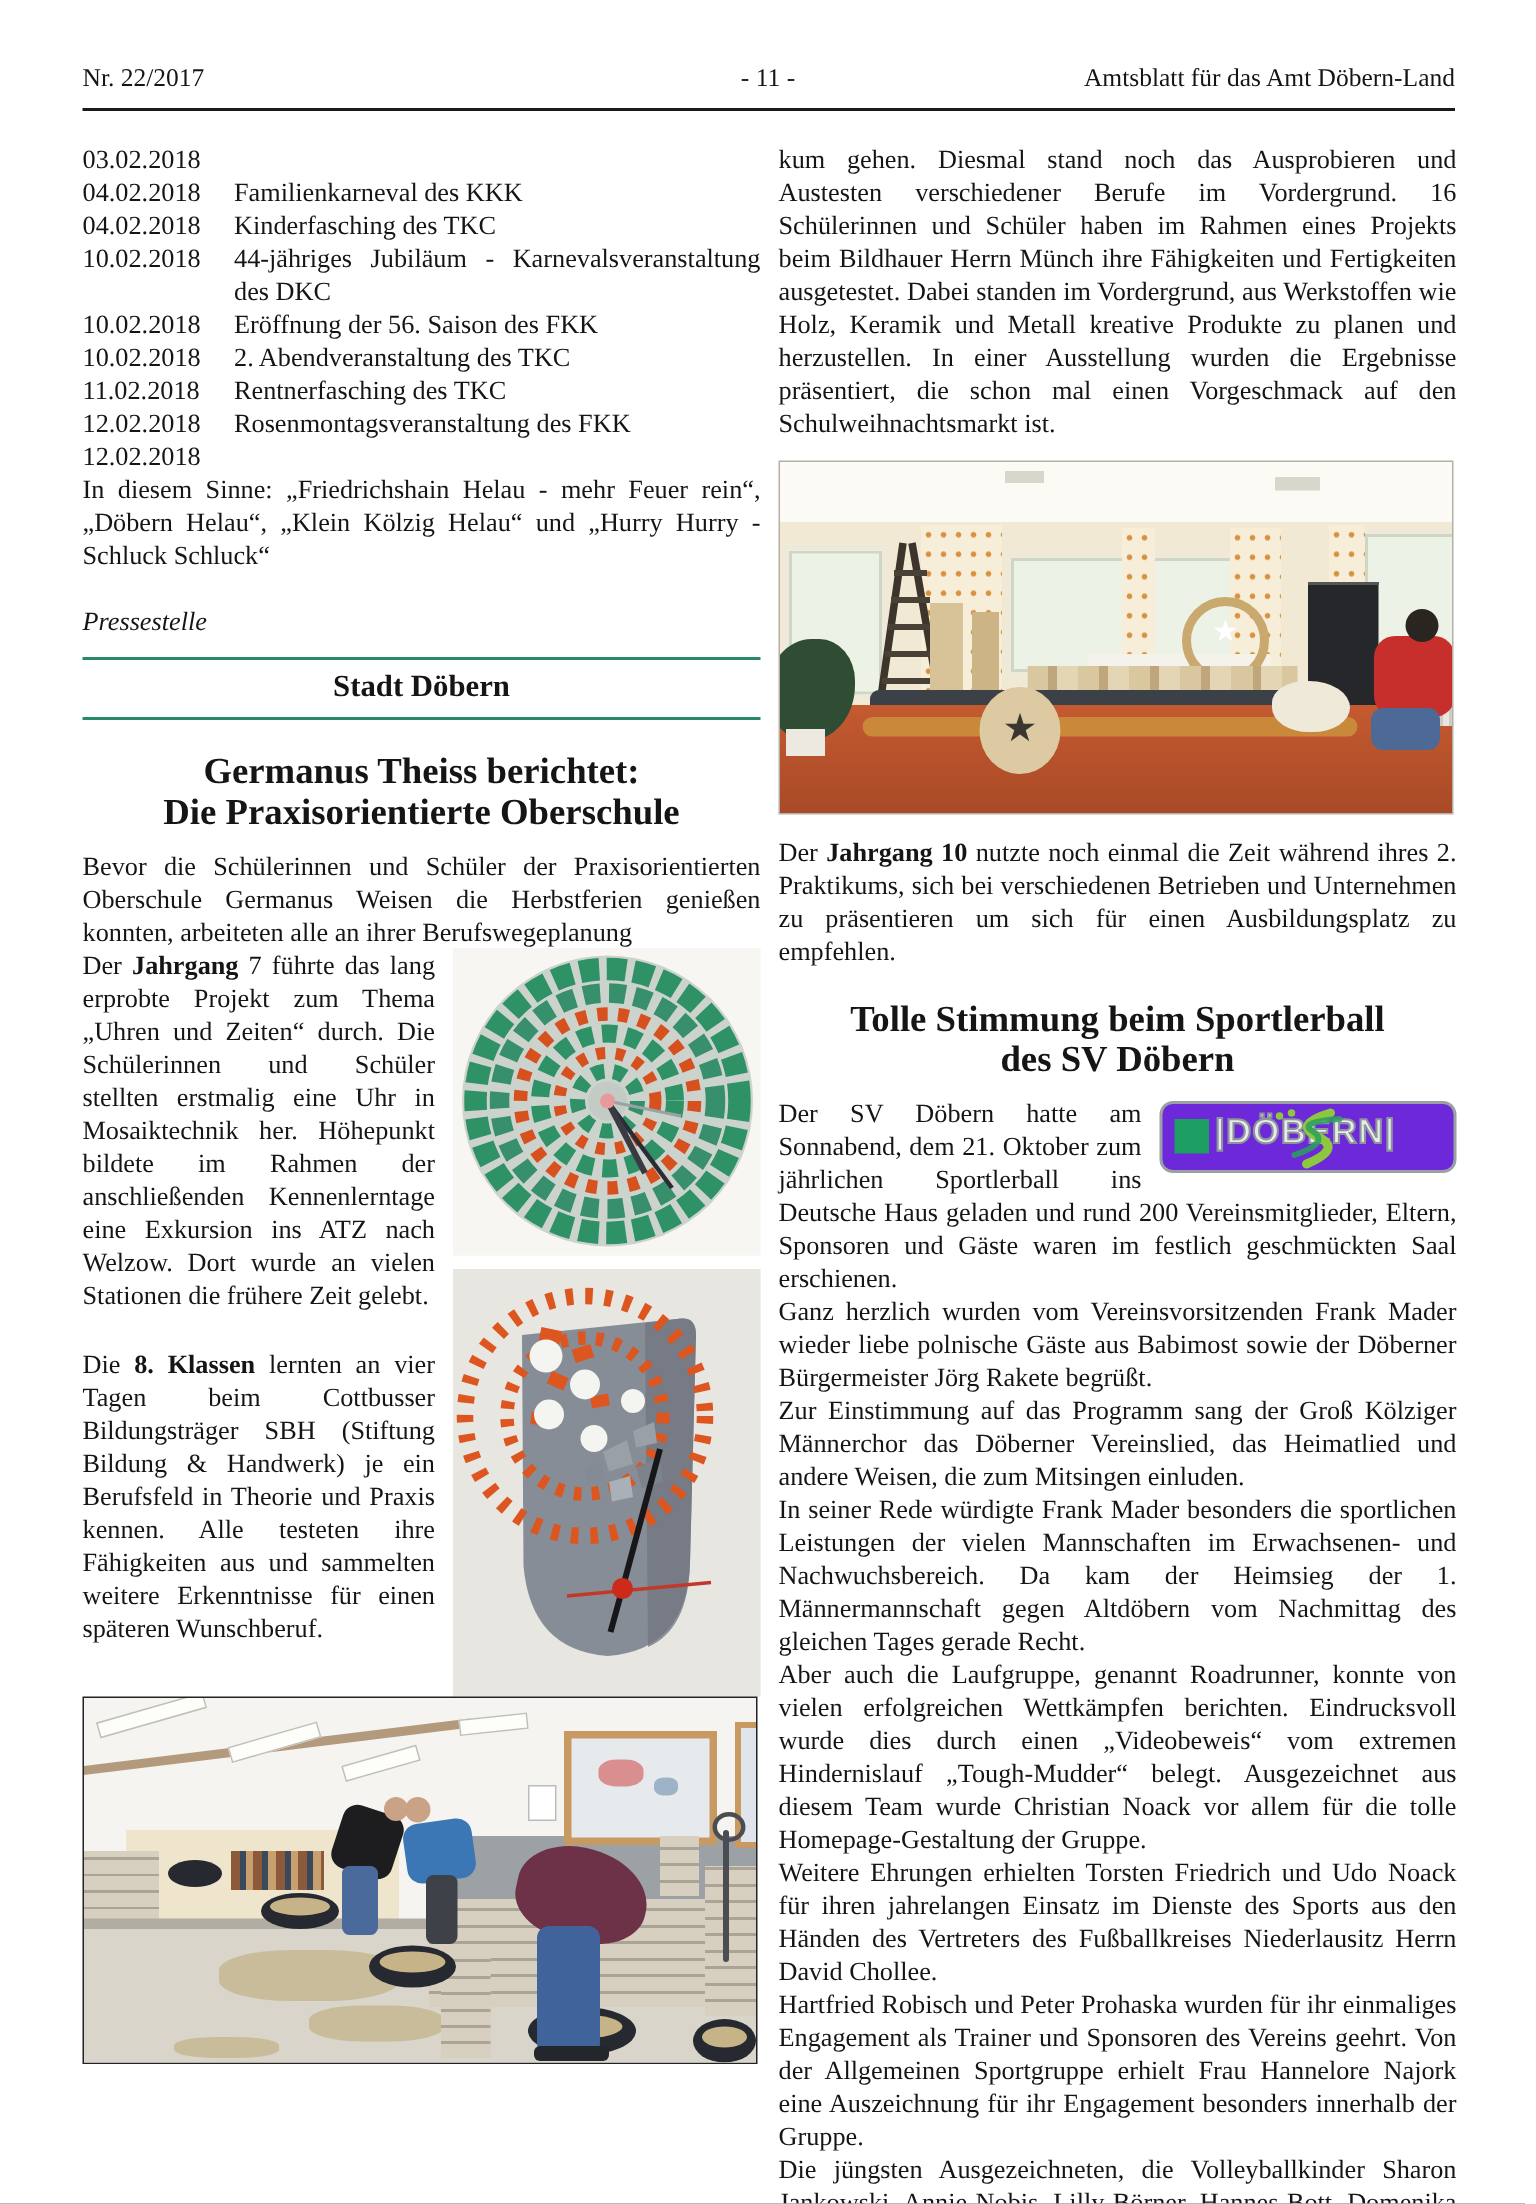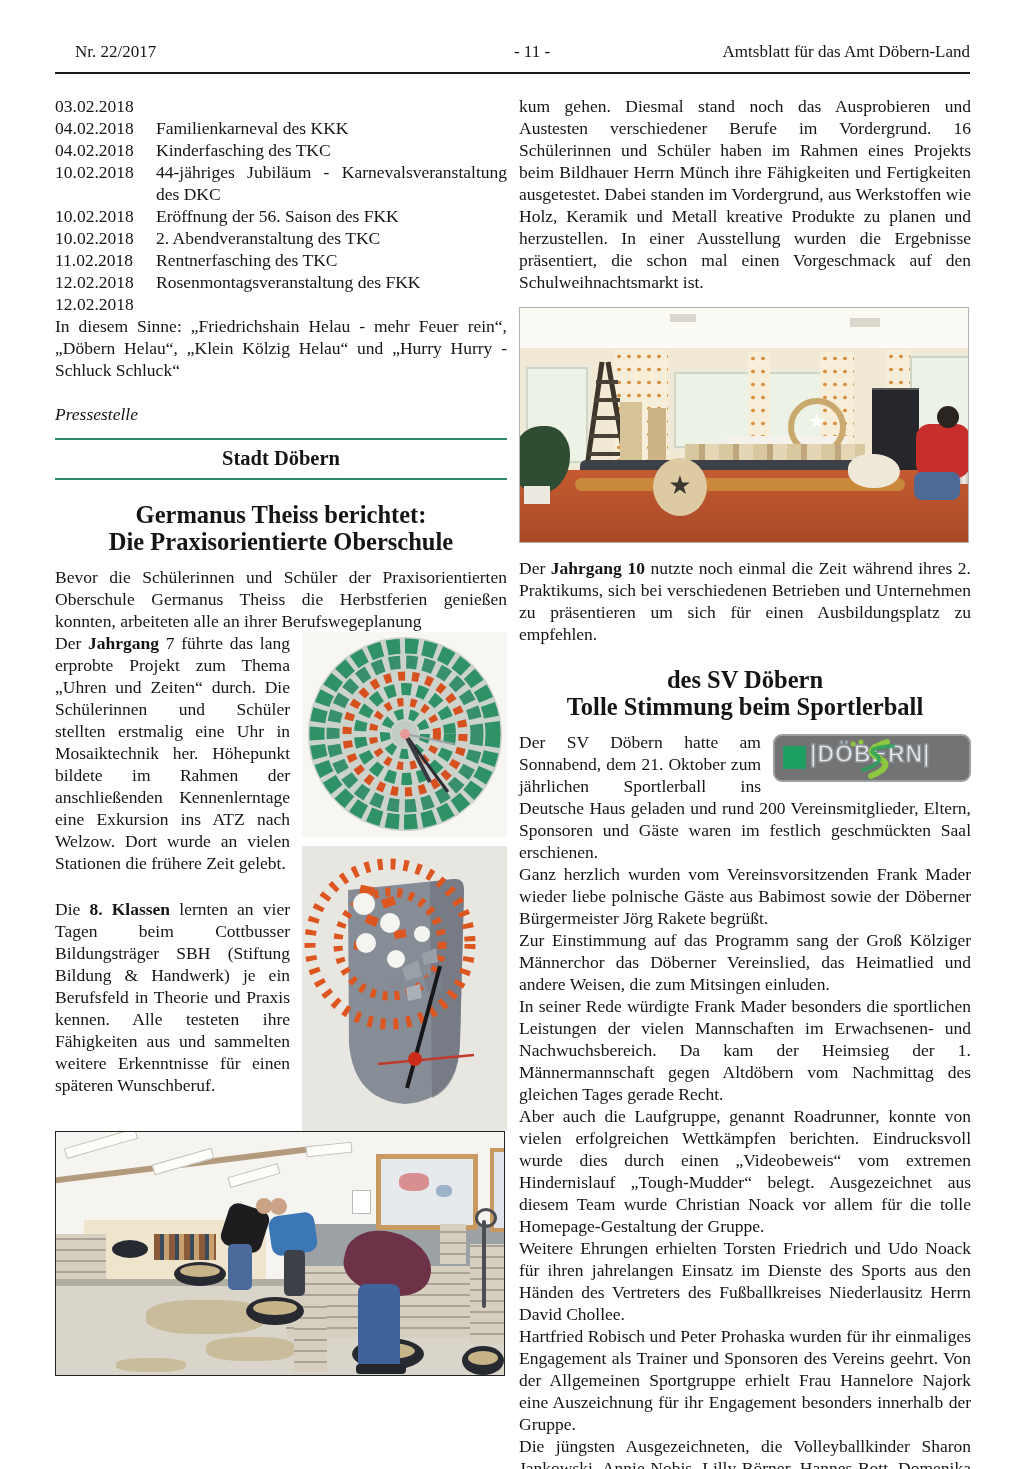--- a/index.html
+++ b/index.html
@@ -1,19 +1,19 @@
 <!DOCTYPE html>
 <html><head>
 <meta charset="utf-8">
 <style>
   html,body{margin:0;padding:0;background:#888;}
   .page{position:relative;width:1024px;height:1469px;background:#ffffff;
         font-family:"Liberation Serif",serif;color:#151515;overflow:hidden;margin:0 auto;}
   
-  .hdr{position:absolute;top:42px;font-size:17px;white-space:nowrap;margin-left:20px;}
+  .hdr{position:absolute;top:42px;font-size:17px;white-space:nowrap;}
   .hdr-l{left:55px;}
   .hdr-c{left:0;width:100%;text-align:center;}
   .hdr-r{right:54px;}
   .hrule{position:absolute;left:55px;top:72px;width:915px;height:2px;background:#1b1b1b;}
   
   .col{position:absolute;top:95px;width:452px;font-size:17.5px;line-height:22px;}
   .col-left{left:55px;}
   .col-right{left:519px;}
   p{margin:0;}
   .just{text-align:justify;}
@@ -30,21 +30,21 @@
   .ph{position:relative;overflow:hidden;}
   .mos1{height:205px;background:#f7f6f2;margin-bottom:9px;}
   .mos2{height:285px;background:#e9e7e2;}
   .gap8{height:24px;}
   .wphoto{clear:both;margin-top:12px;width:448px;height:243px;border:1px solid #222;}
   .caption{margin-top:9px;}
   .exh{margin:14px 0 0;width:448px;height:234px;border:1px solid #b5b0a8;}
   .mt14{margin-top:14px;}
   
   .logo{float:right;width:194px;height:44px;margin:3px 0 6px 12px;position:relative;
-        border:2px solid #9aa0a4;border-radius:9px;background:#737373;overflow:hidden;}
+        border:2px solid #9aa0a4;border-radius:9px;background:#6d28d9;overflow:hidden;}
   .logo-sq{position:absolute;left:8px;top:10px;width:23px;height:23px;background:#1d9e63;}
   .logo-txt{position:absolute;left:35px;top:7px;font-family:"Liberation Sans",sans-serif;
         font-weight:bold;font-size:23px;letter-spacing:1px;color:#e8ebec;
         -webkit-text-stroke:1.4px #8e959a;white-space:nowrap;}
   .logo-sw{position:absolute;left:0;top:0;}
   
   .abs{position:absolute;}
   .exh .ceil{left:0;top:0;width:448px;height:40px;background:#fbfaf4;}
   .exh .wall{left:0;top:40px;width:448px;height:140px;background:#f2e9d4;}
   .exh .floor{left:0;top:162px;width:448px;height:72px;background:linear-gradient(#c45a30,#a84a27);}
@@ -154,21 +154,21 @@
     <p class="just">In diesem Sinne: „Friedrichshain Helau - mehr Feuer rein“, „Döbern Helau“, „Klein Kölzig Helau“ und „Hurry Hurry - Schluck Schluck“</p>
     <p class="press">Pressestelle</p>
 
     <div class="secbox">Stadt Döbern</div>
 
     <div class="art-title">
       <div>Germanus Theiss berichtet:</div>
       <div>Die Praxisorientierte Oberschule</div>
     </div>
 
-    <p class="just">Bevor die Schülerinnen und Schüler der Praxisorientierten Oberschule Germanus Theiss die Herbstferien genießen konnten, arbeiteten alle an ihrer Berufswegeplanung</p>
+    <p class="just">Bevor die Schülerinnen und Schüler der Praxisorientierten Oberschule Germanus Weisen die Herbstferien genießen konnten, arbeiteten alle an ihrer Berufswegeplanung</p>
 
     <div>
       <div class="imgstack">
 
         <div class="ph mos1">
           <svg width="205" height="205" viewBox="0 0 205 205">
             <rect x="0" y="0" width="205" height="205" fill="#f7f6f2"></rect>
             <circle cx="103" cy="102" r="97" fill="#ccd2cc"></circle>
             <circle cx="103" cy="102" r="88" fill="none" stroke="#2f9166" stroke-width="15" stroke-dasharray="13 5"></circle>
             <circle cx="103" cy="102" r="72" fill="none" stroke="#37906b" stroke-width="13" stroke-dasharray="11 6"></circle>
@@ -311,22 +311,22 @@
       <div class="abs pot"></div>
       <div class="abs radi"></div>
       <div class="abs jacket"></div>
       <div class="abs head"></div>
       <div class="abs jeans"></div>
     </div>
 
     <p class="just mt14">Der <b>Jahrgang 10</b> nutzte noch einmal die Zeit während ihres 2. Praktikums, sich bei verschiedenen Betrieben und Unternehmen zu präsentieren um sich für einen Ausbildungsplatz zu empfehlen.</p>
 
     <div class="art-title">
+      <div>Tolle Stimmung beim Sportlerball</div>
       <div>des SV Döbern</div>
-      <div>Tolle Stimmung beim Sportlerball</div>
     </div>
 
     <div>
       <p class="just">
         <span class="logo" style="display:block;">
           <span class="logo-sq"></span>
           <span class="logo-txt">|DÖBERN|</span>
           <svg class="logo-sw" width="194" height="44">
             <path d="M96,40 Q120,30 104,22 Q86,14 112,6" fill="none" stroke="#8dc63f" stroke-width="6" stroke-linecap="round"></path>
             <path d="M88,34 Q112,26 100,18 Q90,12 118,10" fill="none" stroke="#2aa05c" stroke-width="4" stroke-linecap="round" opacity="0.85"></path>

